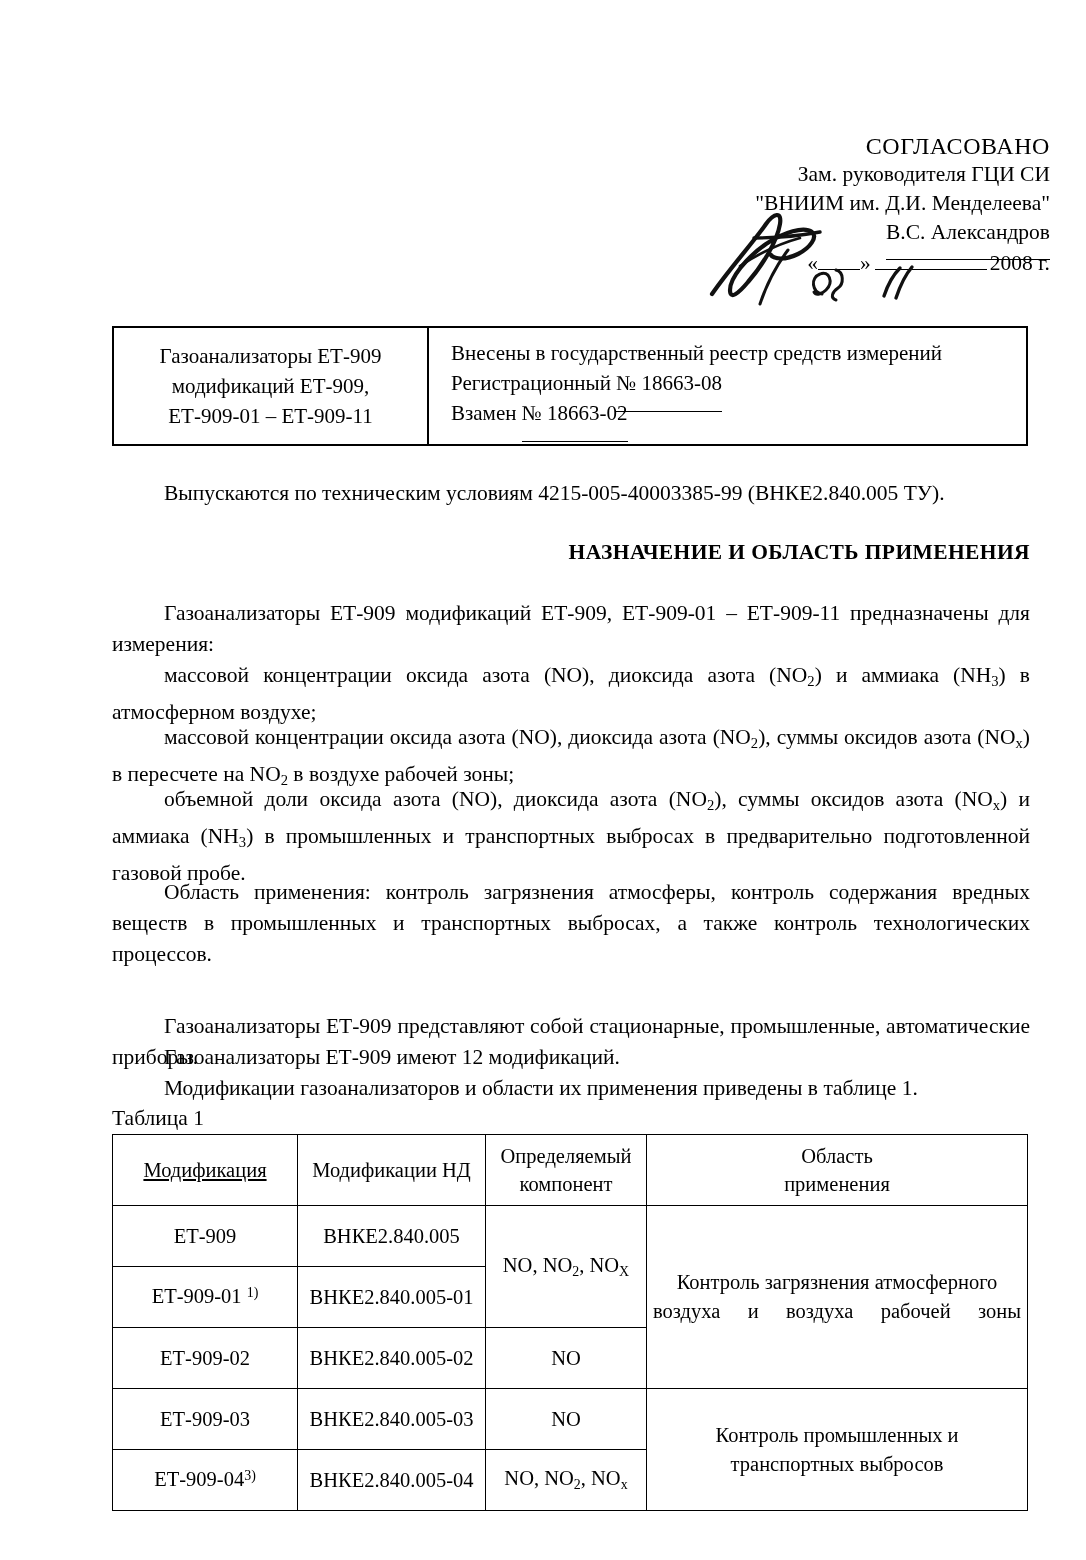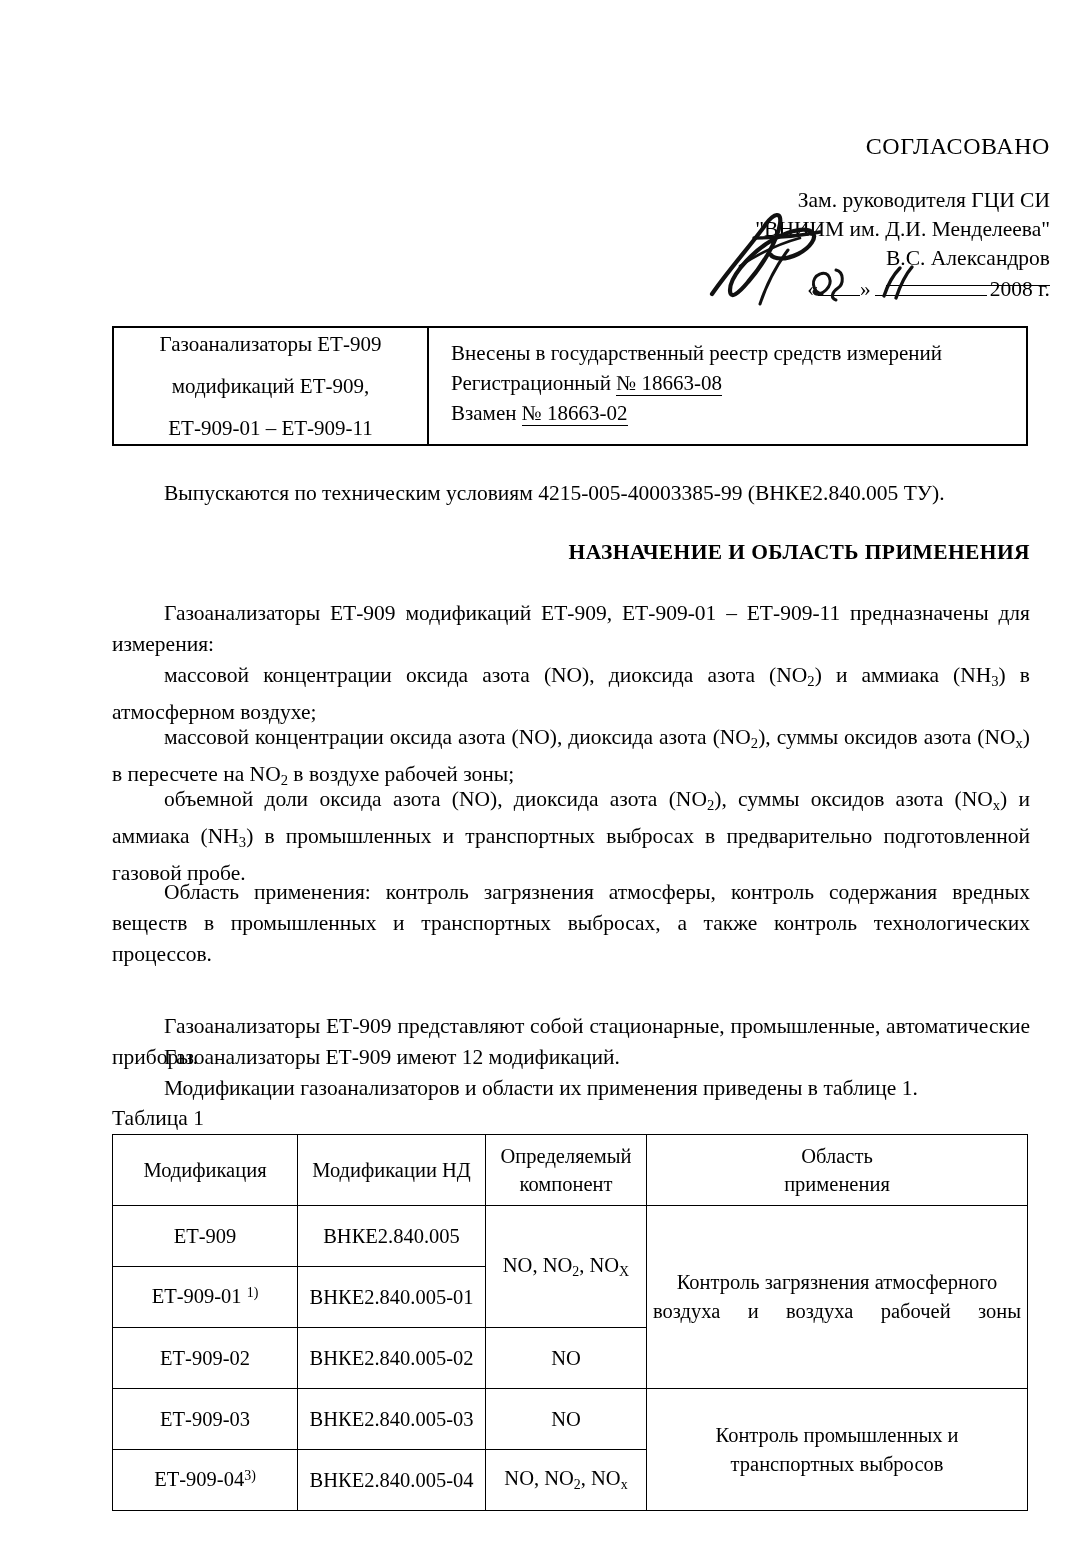--- a/index.html
+++ b/index.html
@@ -21,21 +21,20 @@
   .approval {
     position: absolute;
     left: 690px;
     top: 133px;
     width: 360px;
     text-align: right;
   }
   .approval-title {
     font-size: 24px;
     letter-spacing: 0.6px;
-    margin-bottom: 26px;
     white-space: nowrap;
   }
   .approval-line {
     font-size: 21.5px;
     line-height: 29px;
     white-space: nowrap;
   }
   .date-line {
     font-size: 21.5px;
     line-height: 30px;
@@ -87,30 +86,29 @@
     width: 315px;
     border-right: 2.2px solid #000;
     box-sizing: border-box;
     display: flex;
     flex-direction: column;
     align-items: center;
     justify-content: center;
     font-size: 21px;
     line-height: 30px;
     text-align: center;
-    gap: 12px;
   }
   .regbox-right {
     flex: 1;
     box-sizing: border-box;
     padding: 10px 0 0 22px;
     font-size: 21px;
     line-height: 30px;
   }
-  .u { border-bottom: 1.6px solid #000; padding-bottom: 0px; }
+  .u { border-bottom: 1.6px solid #000; padding-bottom: 16px; }
 
   
   .body-text {
     position: absolute;
     left: 112px;
     width: 918px;
     font-size: 21.5px;
     line-height: 31px;
     text-align: justify;
   }
@@ -223,21 +221,21 @@
   <div class="body-text indent" style="top:1042px;"></div>
 
   <div class="body-text indent" style="top:1042px;">Газоанализаторы ЕТ-909 имеют 12 модификаций.</div>
   <div class="body-text indent" style="top:1073px;">Модификации газоанализаторов и области их применения приведены в таблице 1.</div>
 
   <div class="tbl-label">Таблица 1</div>
 
   <table class="modtable">
     <tbody>
         <tr>
-      <td class="colA th" style="height:62px;">Модификация</td>
+      <td class="colA th" style="height:62px;text-decoration:underline;">Модификация</td>
       <td class="colB th">Модификации НД</td>
       <td class="colC th">
         <span>Определяемый</span><br>
         <span>компонент</span>
       </td>
       <td class="th" style="text-align:center;">
         <span>Область</span><br>
         <span>применения</span>
       </td>
     </tr>

